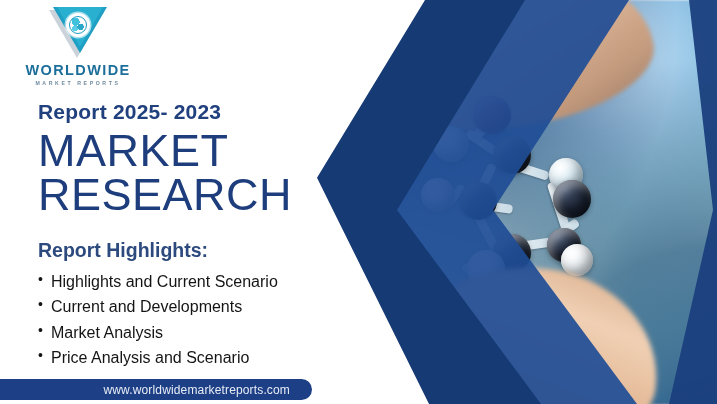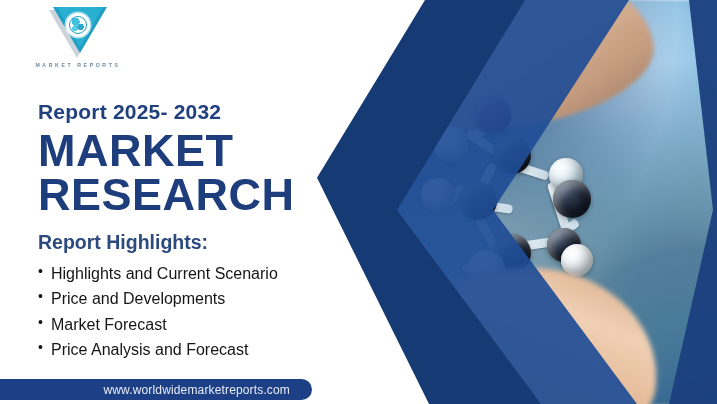--- a/index.html
+++ b/index.html
@@ -244,35 +244,35 @@
   .eyebrow {
     font-size: 21px;
     font-weight: 700;
     color: #20407e;
     letter-spacing: .2px;
     line-height: 1.1;
     margin: 0;
   }
   .title {
     font-size: 45px;
-    font-weight: 700;
+    font-weight: 400;
     color: #1e3d7c;
     line-height: .98;
     letter-spacing: .5px;
     margin: 6px 0 0 0;
     white-space: pre-line;
   }
 
   
   .highlights { position: absolute; left: 38px; top: 227px; }
   .hl-title {
     font-size: 19.5px;
     font-weight: 700;
     color: #2c4a7e;
-    margin: 4px 0 7px 0;
+    margin: 12px 0 7px 0;
   }
   .hl-list { list-style: none; margin: 0; padding: 0; }
   .hl-list li {
     font-size: 16px;
     color: #151515;
     line-height: 1.58;
     position: relative;
     padding-left: 13px;
   }
   .hl-list li::before {
@@ -360,36 +360,37 @@
   <div class="content">
     <div class="white-left-fill"></div>
 
     <div class="logo">
       <div class="logo-mark">
         <div class="tri-shadow"></div>
         <div class="tri-main"></div>
         <div class="tri-main2"></div>
         <div class="globe"></div>
       </div>
+      <div class="logo-name">WORLDWIDE</div>
       <div class="logo-sub">MARKET REPORTS</div>
     </div>
 
     <div class="headline">
-      <p class="eyebrow">Report 2025- 2032</p>
+      <p class="eyebrow">Report 2025- 2023</p>
       <h1 class="title">MARKET
 RESEARCH</h1>
     </div>
 
     <div class="highlights">
       <h2 class="hl-title">Report Highlights:</h2>
       <ul class="hl-list">
         <li>Highlights and Current Scenario</li>
-        <li>Price and Developments</li>
-        <li>Market Forecast</li>
-        <li>Price Analysis and Forecast</li>
+        <li>Current and Developments</li>
+        <li>Market Analysis</li>
+        <li>Price Analysis and Scenario</li>
       </ul>
     </div>
 
     <div class="urlbar">
       <span>www.worldwidemarketreports.com</span>
     </div>
   </div>
 
 </div>
 

